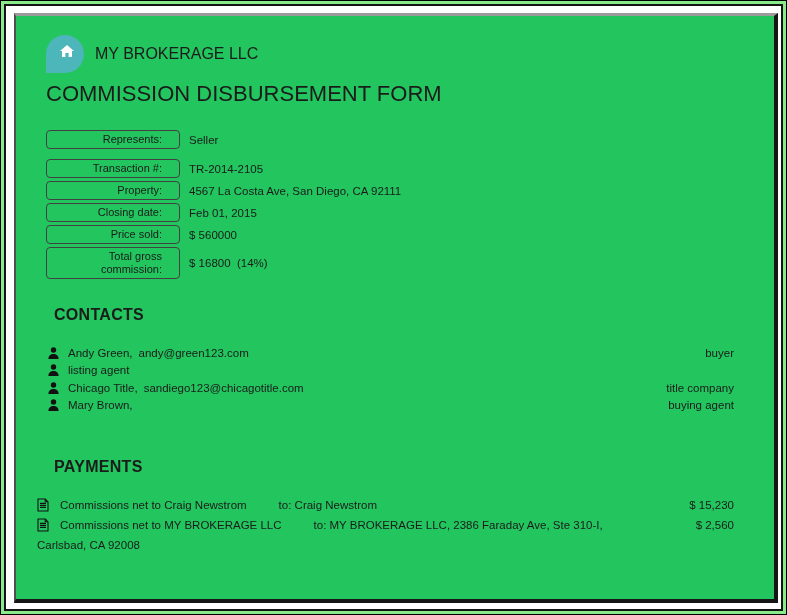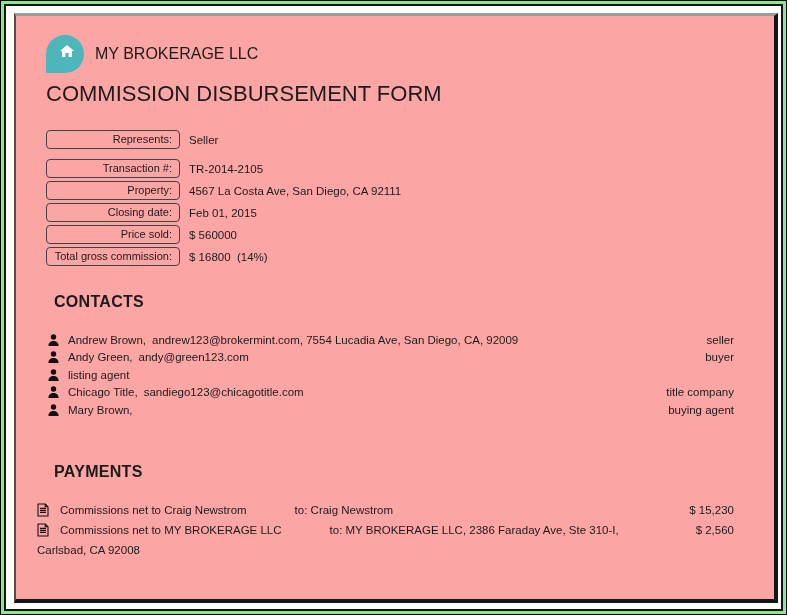--- a/index.html
+++ b/index.html
@@ -8,21 +8,21 @@
     width: 787px; height: 615px;
     font-family: "Liberation Sans", "DejaVu Sans", sans-serif;
     color: var(--text, #1b1b1b);
     background: #fff;
   }
   .outer-frame   { width: 787px; height: 615px; border: 1px solid #000; }
   .green-frame   { width: 100%; height: 100%; border: 3px solid var(--frame-green, #89ea89); }
   .black-frame   { width: 100%; height: 100%; border: 2px solid #141414; background: #fff;
                    padding: 7px 3px 6px 8px; }
   .page {
-    width: 100%; height: 100%; background: #fca5a5;
+    width: 100%; height: 100%; background: #22c55e;
     border-top: 3px solid #9b9b9b;
     border-left: 2px solid #4f4f4f;
     border-right: 4px solid #151515;
     border-bottom: 4px solid #151515;
     padding: 18px 40px 20px 30px;
     overflow: hidden;
   }
 
   
   .brand-row { display: flex; align-items: center; height: 40px; }
@@ -36,41 +36,41 @@
   .brand-name { font-size: 16px; margin-left: 11px; }
   .page-title { font-size: 22px; font-weight: 400; margin: 7px 0 0 0; }
 
   
   .fields { margin-top: 23px; }
   .field-row { display: flex; align-items: center; margin-bottom: 3px; }
   .field-row.after-gap { margin-bottom: 10px; }
   .field-label {
     width: 134px; flex: 0 0 134px;
     border: 1px solid #424242; border-radius: 4px;
-    padding: 2px 7px 2px 4px;
+    padding: 2px 17px 2px 4px;
     text-align: right; font-size: 11px; line-height: 13px;
   }
   .field-value { margin-left: 9px; font-size: 11.5px; white-space: pre-wrap; }
 
   
   .section-heading { font-size: 16px; font-weight: 700; letter-spacing: .3px; margin: 0 0 0 8px; }
   .contacts-section { margin-top: 27px; }
   .contact-list { margin-top: 20px; margin-left: 2px; }
   .contact-row { display: flex; align-items: center; height: 17.5px; font-size: 11.5px; }
   .person-icon { flex: 0 0 11px; width: 11px; height: 12px; margin-right: 9px; display: inline-flex; }
   .contact-text { flex: 1 1 auto; white-space: nowrap; overflow: hidden; }
   .contact-details { margin-left: 6px; }
   .contact-role { flex: 0 0 auto; text-align: right; }
 
   .payments-section { margin-top: 44px; }
   .payment-list { margin-top: 21px; margin-left: -9px; }
   .payment-row { font-size: 11.5px; line-height: 17px; }
   .payment-amount { float: right; width: 95px; text-align: right; }
   .doc-icon { display: inline-block; vertical-align: -3px; margin-right: 11px; }
-  .payment-to { margin-left: 48px; }
+  .payment-to { margin-left: 32px; }
 </style>
 </head>
 <body>
 
 <div class="outer-frame">
  <div class="green-frame">
   <div class="black-frame">
    <div class="page">
 
     <div class="brand-row">
@@ -109,30 +109,20 @@
       <div class="field-row">
         <span class="field-label">Total gross commission:</span>
         <span class="field-value">$ 16800  (14%)</span>
       </div>
     </div>
 
     <div class="contacts-section">
       <h2 class="section-heading">CONTACTS</h2>
       <div class="contact-list">
 
-        <div class="contact-row">
-          <span class="person-icon">
-                  <svg width="11" height="12" viewBox="0 0 11 12">
-                    <circle cx="5.5" cy="3" r="2.7" fill="#111"></circle>
-                    <path fill="#111" d="M0.4 12 C0.4 8.8 2.6 7 5.5 7 C8.4 7 10.6 8.8 10.6 12 Z"></path>
-                  </svg>
-                </span>
-          <span class="contact-text"><span>Andrew Brown,</span><span class="contact-details">andrew123@brokermint.com, 7554 Lucadia Ave, San Diego, CA, 92009</span></span>
-          <span class="contact-role">seller</span>
-        </div>
 
         <div class="contact-row">
           <span class="person-icon">
                   <svg width="11" height="12" viewBox="0 0 11 12">
                     <circle cx="5.5" cy="3" r="2.7" fill="#111"></circle>
                     <path fill="#111" d="M0.4 12 C0.4 8.8 2.6 7 5.5 7 C8.4 7 10.6 8.8 10.6 12 Z"></path>
                   </svg>
                 </span>
           <span class="contact-text"><span>Andy Green,</span><span class="contact-details">andy@green123.com</span></span>
           <span class="contact-role">buyer</span>

